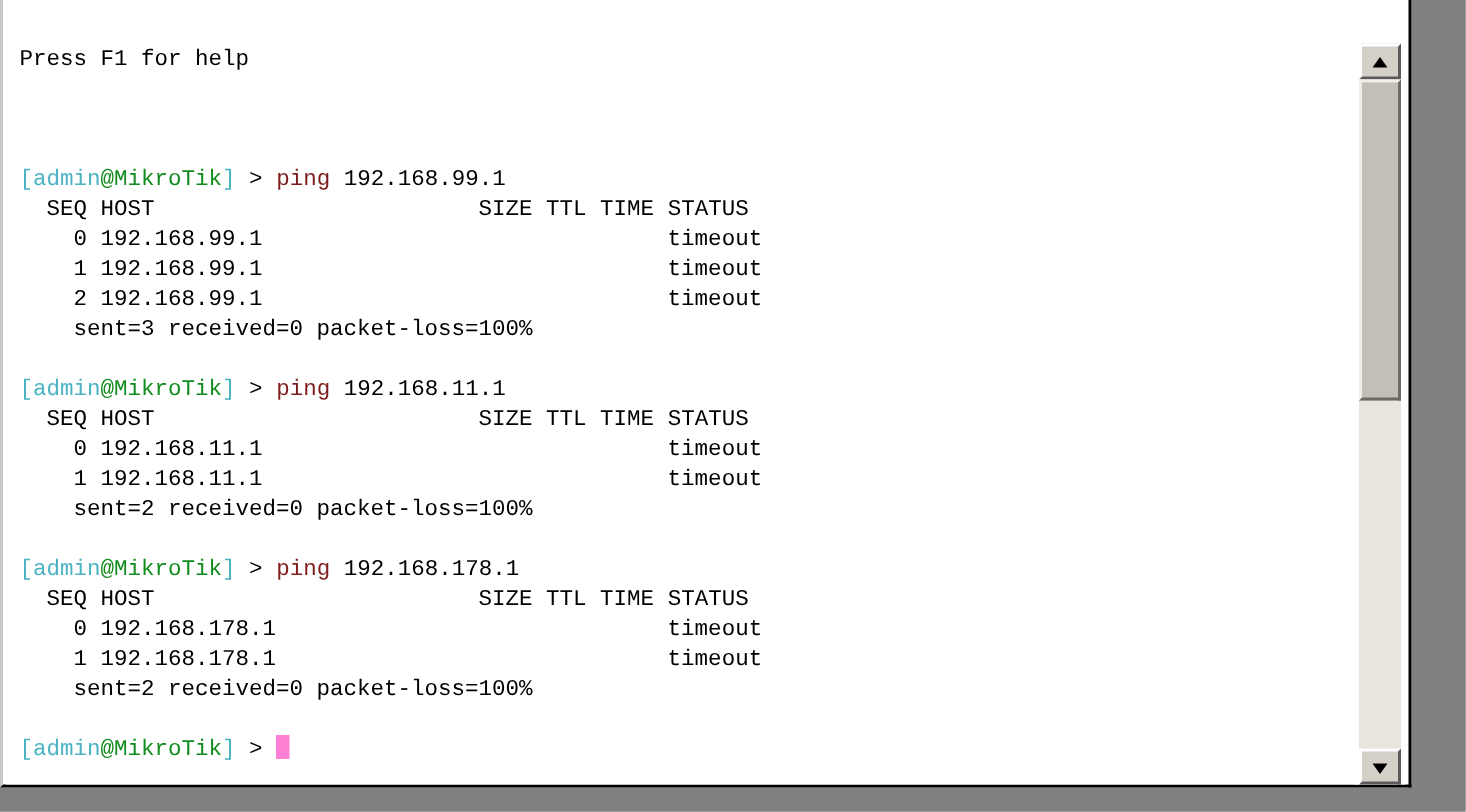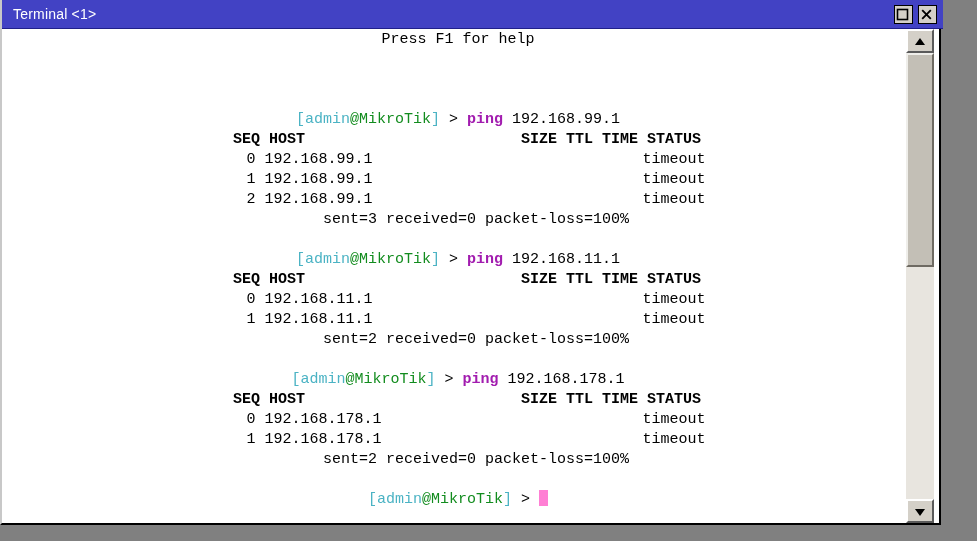--- a/index.html
+++ b/index.html
@@ -69,42 +69,41 @@
 
   
   #screen {
     position: absolute;
     left: 2px;
     top: 29px;
     width: 903px;
     height: 494px;
     background: #ffffff;
     overflow: hidden;
-    text-align: center;
   }
   #console {
     position: absolute;
     left: 9px;
     top: 1px;
     width: 890px;
     font-family: "Liberation Mono", "DejaVu Sans Mono", monospace;
     font-size: 15px;
     line-height: 20px;
     color: #000000;
     white-space: pre;
   }
   .line { height: 20px; white-space: pre; }
   .blank { height: 20px; }
 
   .c-black  { color: #000000; }
   .c-cyan   { color: #4bb3c4; }
   .c-green  { color: #128c1e; }
-  .c-magenta{ color: #a21caf; font-weight: bold; }
+  .c-magenta{ color: #7f1d1d; }
   .c-grn2   { color: #000000; }
-  .bold     { font-weight: bold; }
+  .bold     { font-weight: normal; }
 
   #cursor {
     display: inline-block;
     width: 9px;
     height: 16px;
     background: #ff7fd4;
     vertical-align: -3px;
   }
 
   
@@ -156,35 +155,20 @@
     border-bottom: 2px solid #6e6a62;
     box-sizing: border-box;
     cursor: pointer;
   }
 </style>
 </head>
 <body>
 
 <div id="window">
 
-  <div id="titlebar">
-    <div id="titlebar-label">Terminal &lt;1&gt;</div>
-
-    <button class="titlebar-btn" id="btn-maximize">
-      <svg width="15" height="15" viewBox="0 0 15 15">
-        <rect x="2.5" y="2.5" width="10" height="10" fill="none" stroke="#000" stroke-width="1.6"></rect>
-      </svg>
-    </button>
-
-    <button class="titlebar-btn" id="btn-close">
-      <svg width="15" height="15" viewBox="0 0 15 15">
-        <path d="M3.2 3.2 L11.8 11.8 M11.8 3.2 L3.2 11.8" stroke="#000" stroke-width="1.9" fill="none"></path>
-      </svg>
-    </button>
-  </div>
 
   <div id="screen">
     <div id="console"><div class="line"><span class="c-black">Press F1 for help</span></div><div class="blank"></div><div class="blank"></div><div class="blank"></div><div class="line"><span class="c-cyan">[</span><span class="c-cyan">admin</span><span class="c-green">@</span><span class="c-green">MikroTik</span><span class="c-cyan">]</span><span class="c-black"> &gt; </span><span class="c-magenta">ping</span><span class="c-black"> 192.168.99.1</span></div><div class="line"><span class="bold c-black">  SEQ HOST                        </span><span class="bold c-black">SIZE TTL TIME </span><span class="bold c-black">STATUS</span></div><div class="line"><span class="c-black">    0 192.168.99.1                              </span><span class="c-black">timeout</span></div><div class="line"><span class="c-black">    1 192.168.99.1                              </span><span class="c-black">timeout</span></div><div class="line"><span class="c-black">    2 192.168.99.1                              </span><span class="c-black">timeout</span></div><div class="line"><span class="c-grn2">    sent=3 received=0 packet-loss=100%</span></div><div class="blank"></div><div class="line"><span class="c-cyan">[</span><span class="c-cyan">admin</span><span class="c-green">@</span><span class="c-green">MikroTik</span><span class="c-cyan">]</span><span class="c-black"> &gt; </span><span class="c-magenta">ping</span><span class="c-black"> 192.168.11.1</span></div><div class="line"><span class="bold c-black">  SEQ HOST                        </span><span class="bold c-black">SIZE TTL TIME </span><span class="bold c-black">STATUS</span></div><div class="line"><span class="c-black">    0 192.168.11.1                              </span><span class="c-black">timeout</span></div><div class="line"><span class="c-black">    1 192.168.11.1                              </span><span class="c-black">timeout</span></div><div class="line"><span class="c-grn2">    sent=2 received=0 packet-loss=100%</span></div><div class="blank"></div><div class="line"><span class="c-cyan">[</span><span class="c-cyan">admin</span><span class="c-green">@</span><span class="c-green">MikroTik</span><span class="c-cyan">]</span><span class="c-black"> &gt; </span><span class="c-magenta">ping</span><span class="c-black"> 192.168.178.1</span></div><div class="line"><span class="bold c-black">  SEQ HOST                        </span><span class="bold c-black">SIZE TTL TIME </span><span class="bold c-black">STATUS</span></div><div class="line"><span class="c-black">    0 192.168.178.1                             </span><span class="c-black">timeout</span></div><div class="line"><span class="c-black">    1 192.168.178.1                             </span><span class="c-black">timeout</span></div><div class="line"><span class="c-grn2">    sent=2 received=0 packet-loss=100%</span></div><div class="blank"></div><div class="line"><span class="c-cyan">[</span><span class="c-cyan">admin</span><span class="c-green">@</span><span class="c-green">MikroTik</span><span class="c-cyan">]</span><span class="c-black"> &gt; </span><span id="cursor"></span></div></div>
   </div>
 
   <div id="scrollbar">
     <div class="sb-btn" id="sb-up">
       <svg width="12" height="10" viewBox="0 0 12 10">
         <path d="M6 1 L11 8 L1 8 Z" fill="#000"></path>
       </svg>

